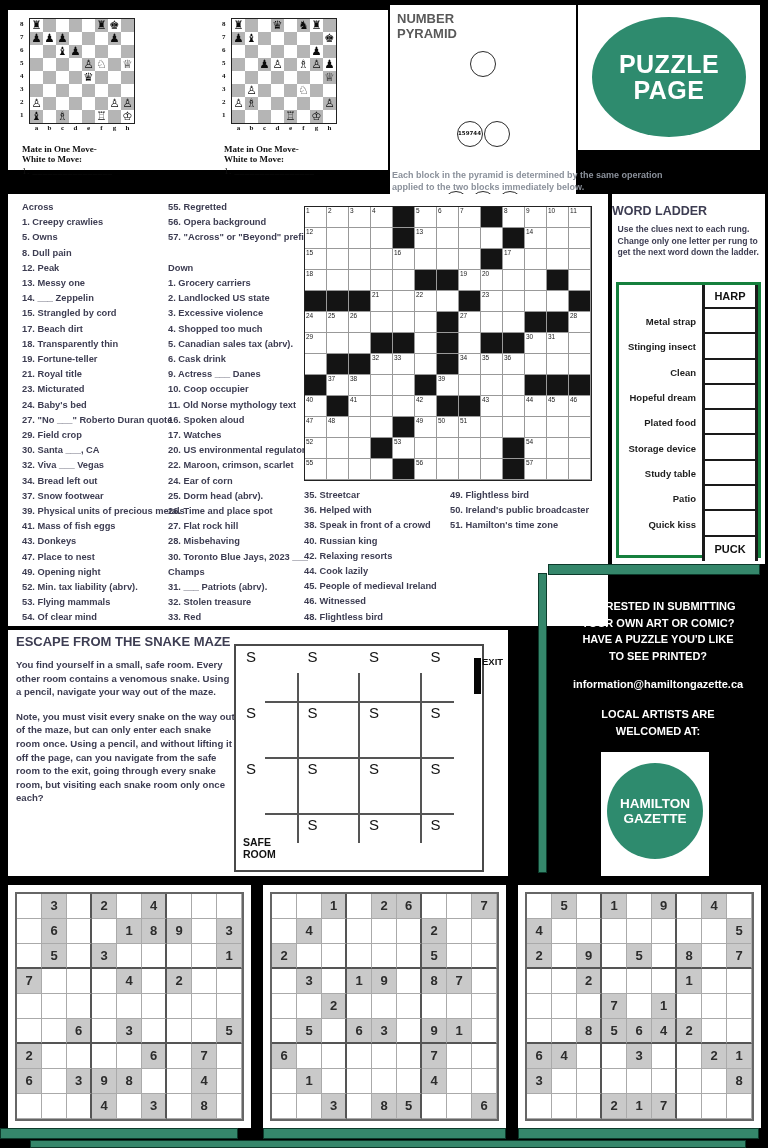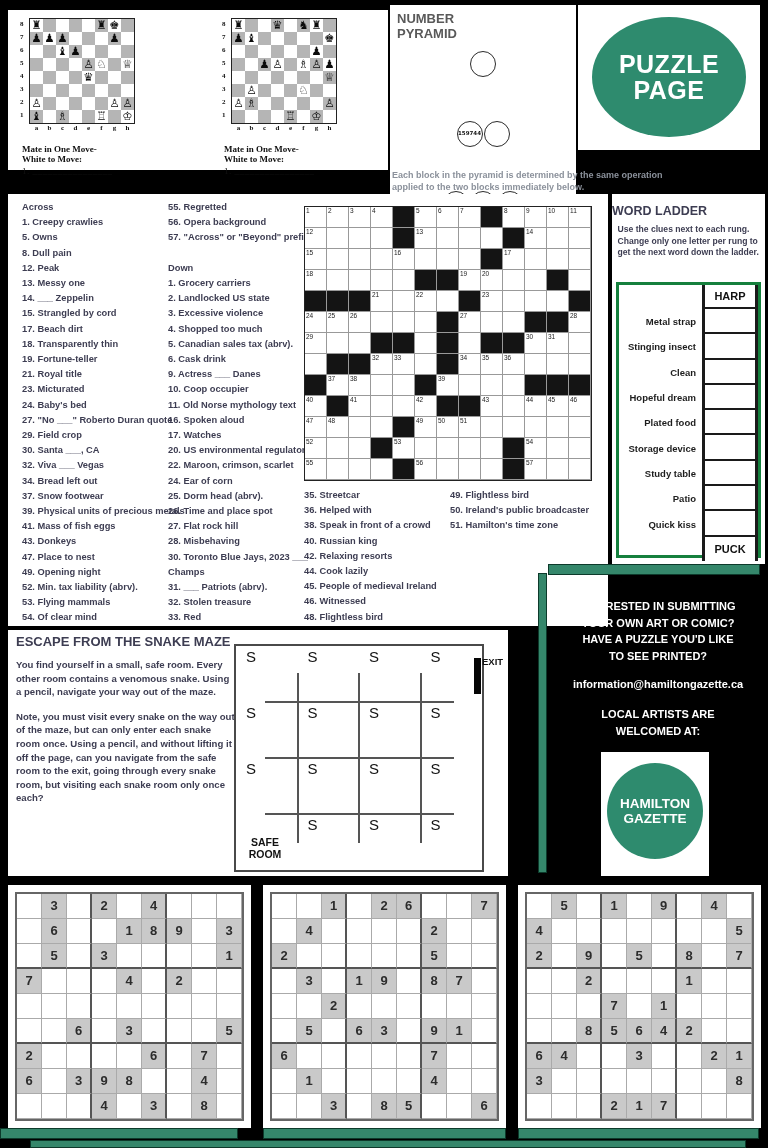--- a/index.html
+++ b/index.html
@@ -57,21 +57,21 @@
 
   
   .maze-panel{left:8px;top:630px;width:500px;height:246px;}
   .maze-title{position:absolute;left:8px;top:4px;font:800 13px "Liberation Sans",sans-serif;color:#3d3d52;}
   .maze-text{position:absolute;left:8px;top:28px;width:220px;}
   .maze-text p{margin:0 0 11px 0;font:bold 9.6px/13.6px "Liberation Sans",sans-serif;color:#3d3d52;}
   .maze-box{position:absolute;left:226px;top:14px;width:246px;height:224px;border:2px solid #4a4a4a;box-sizing:content-box;}
   .wallh{position:absolute;height:2px;background:#555;}
   .wallv{position:absolute;width:2px;background:#555;}
   .smark{position:absolute;font:15px "Liberation Sans",sans-serif;color:#111;}
-  .safe{position:absolute;left:7px;top:190px;width:44px;font:bold 10.5px/12px "Liberation Sans",sans-serif;color:#111;text-align:center;}
+  .safe{position:absolute;left:7px;top:190px;width:44px;font:bold 10.5px/12px "Liberation Sans",sans-serif;color:#111;}
   .exitbar{position:absolute;left:238px;top:12px;width:7px;height:36px;background:#050505;}
   .maze-exit-label{position:absolute;left:474px;top:26px;font:bold 9.5px "Liberation Sans",sans-serif;color:#111;}
 
   
   .gbar{position:absolute;background:#35876b;border:1px solid #0d3a2b;box-sizing:border-box;}
   .hbar{left:548px;top:564px;width:212px;height:11px;}
   .vbar{left:538px;top:573px;width:9px;height:300px;}
   .bbar1{left:0;top:1128px;width:238px;height:11px;}
   .bbar2{left:263px;top:1128px;width:243px;height:11px;}
   .bbar3{left:518px;top:1128px;width:241px;height:11px;}

